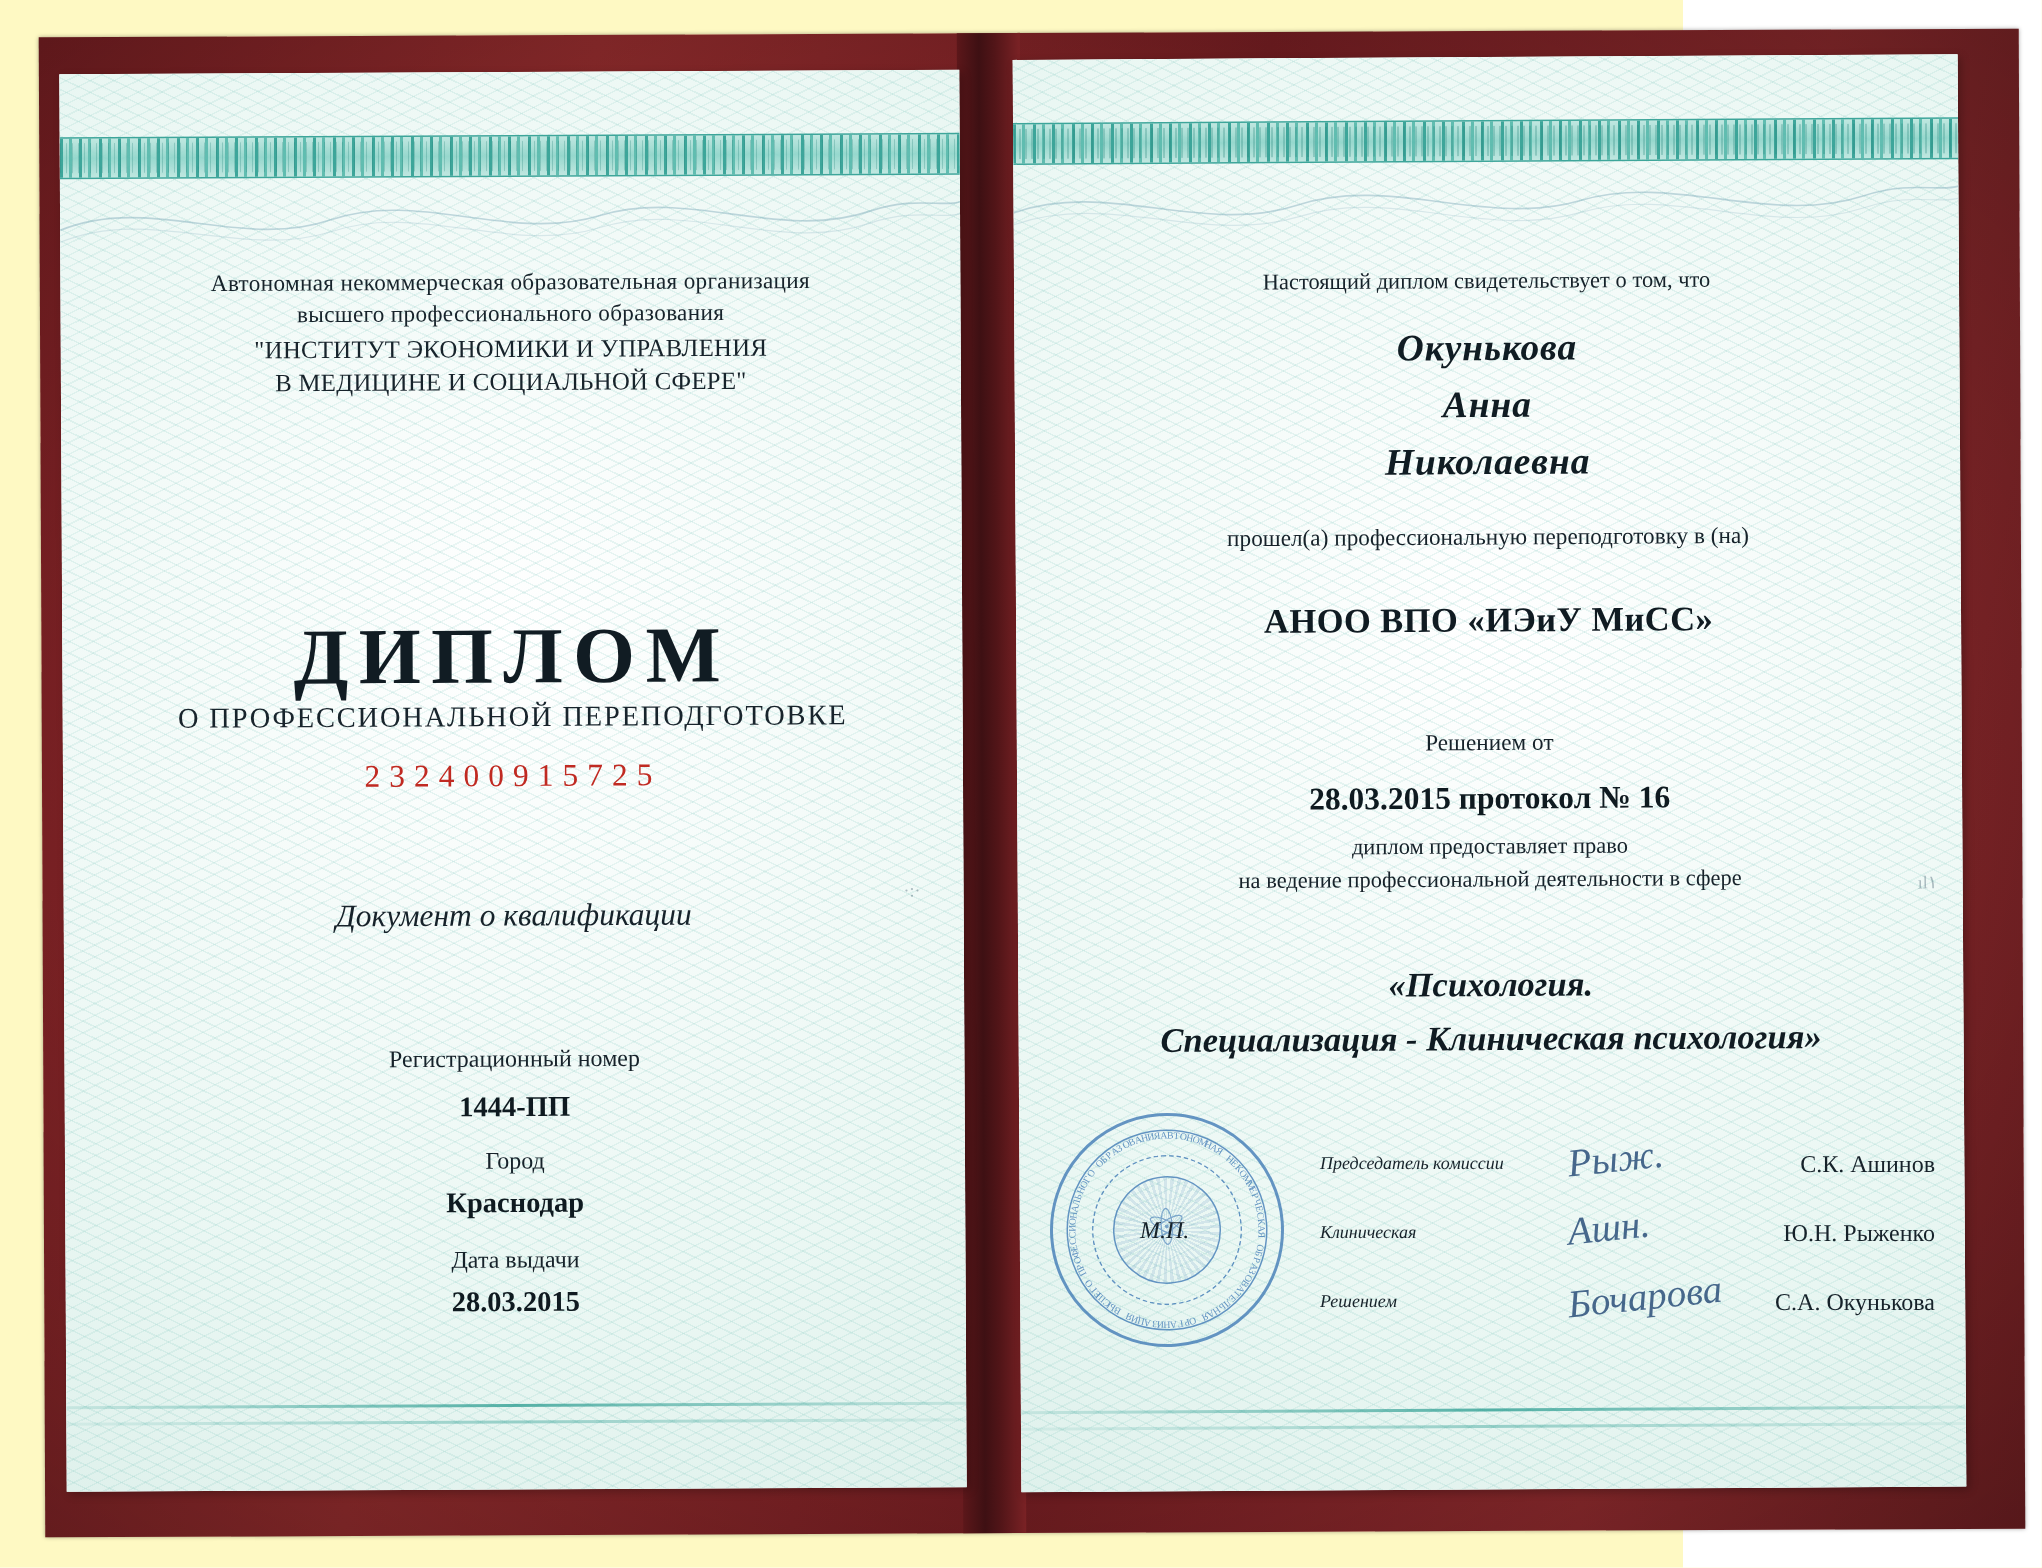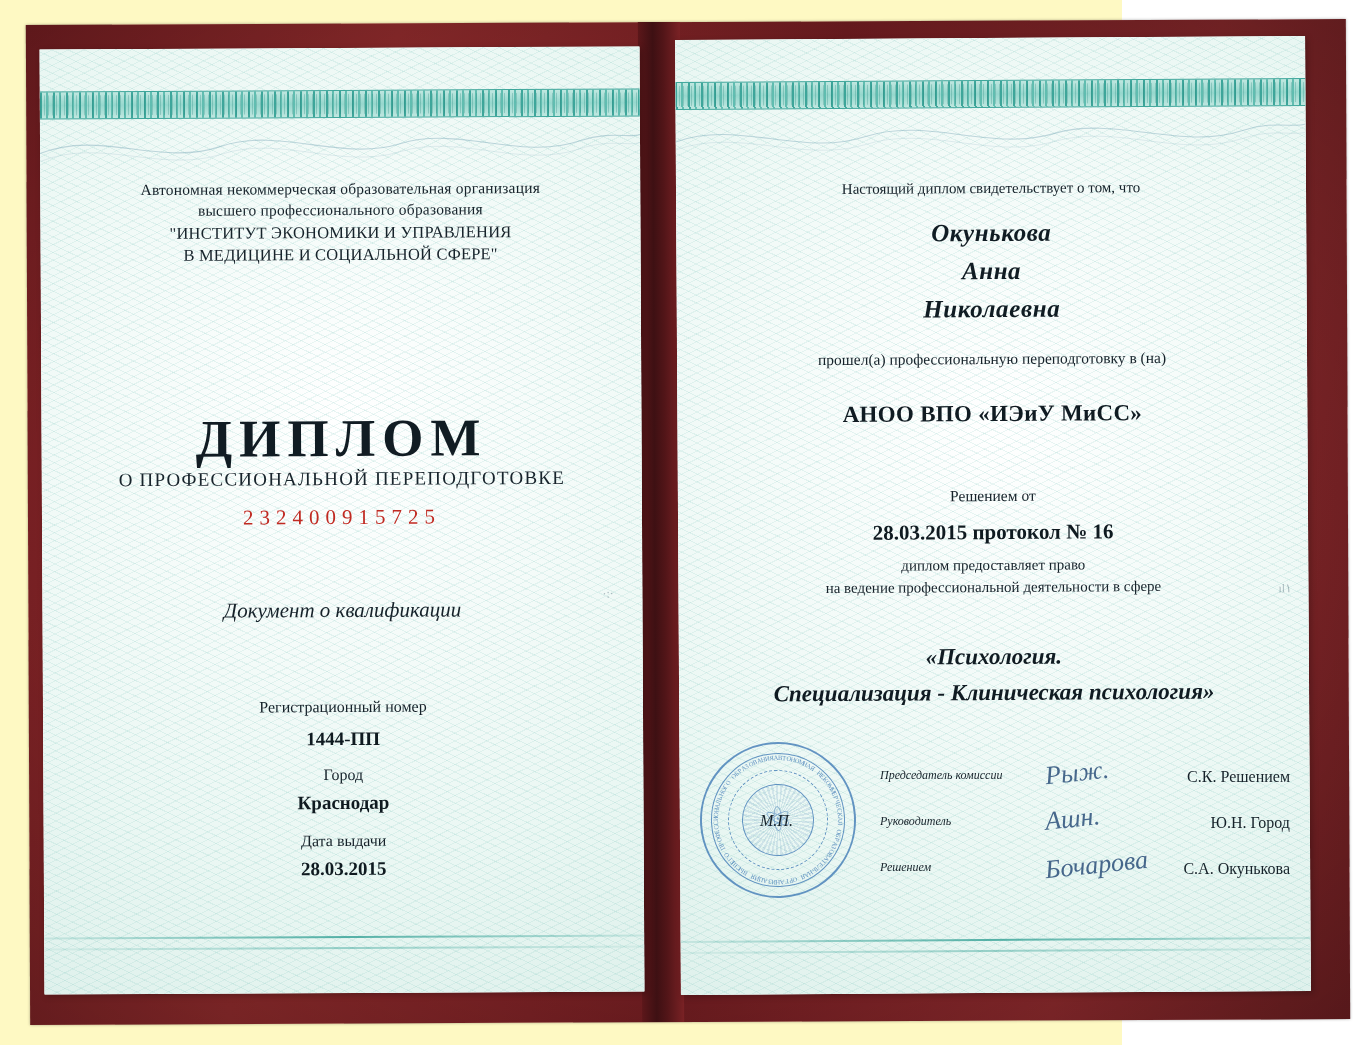--- a/index.html
+++ b/index.html
@@ -452,26 +452,26 @@
         <span style="transform: rotate(262.088deg) translate(66px) rotate(90deg);">И</span>
         <span style="transform: rotate(266.044deg) translate(66px) rotate(90deg);">Я</span>
       </div>
   </div>
   <div class="mp-label">М.П.</div>
 
   <div class="sig-block">
     <div class="sig-row">
       <span class="sig-role">Председатель комиссии</span>
       <span class="sig-scribble">Рыж.</span>
-      <span class="sig-name">С.К. Решением</span>
+      <span class="sig-name">С.К. Ашинов</span>
     </div>
     <div class="sig-row">
-      <span class="sig-role">Руководитель</span>
+      <span class="sig-role">Клиническая</span>
       <span class="sig-scribble">Ашн.</span>
-      <span class="sig-name">Ю.Н. Город</span>
+      <span class="sig-name">Ю.Н. Рыженко</span>
     </div>
     <div class="sig-row">
       <span class="sig-role">Решением</span>
       <span class="sig-scribble">Бочарова</span>
       <span class="sig-name">С.А. Окунькова</span>
     </div>
   </div>
 
 </div>
 

